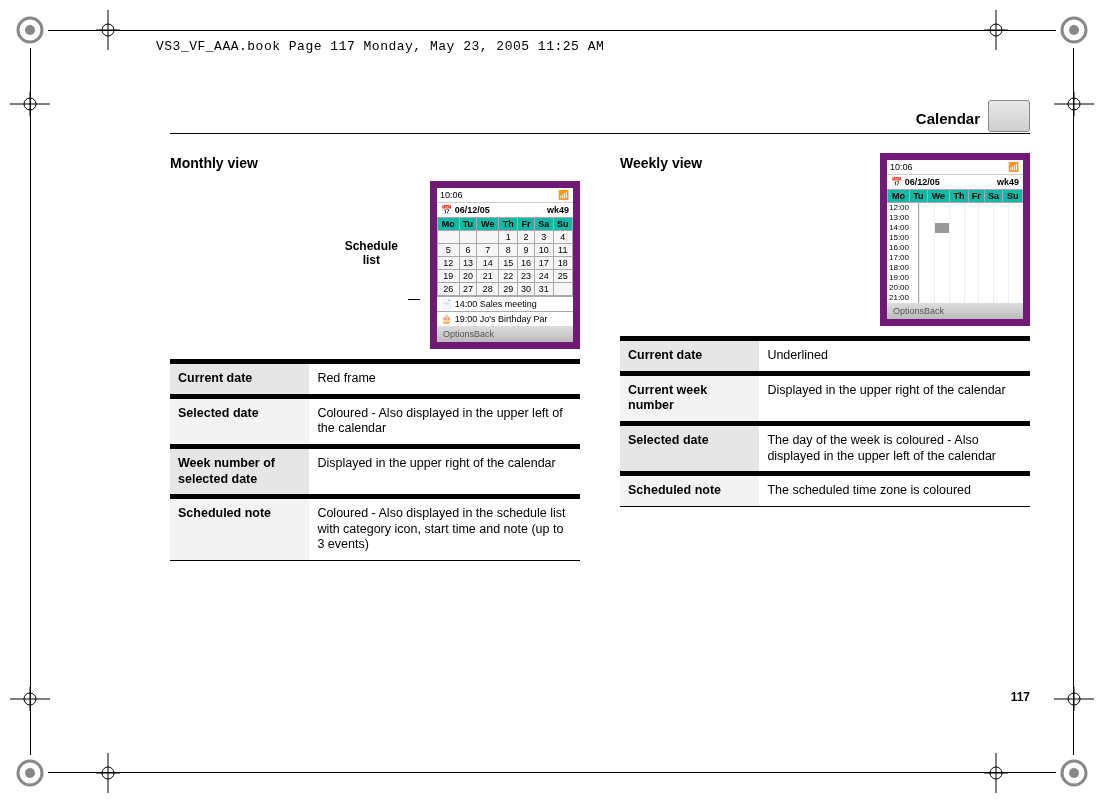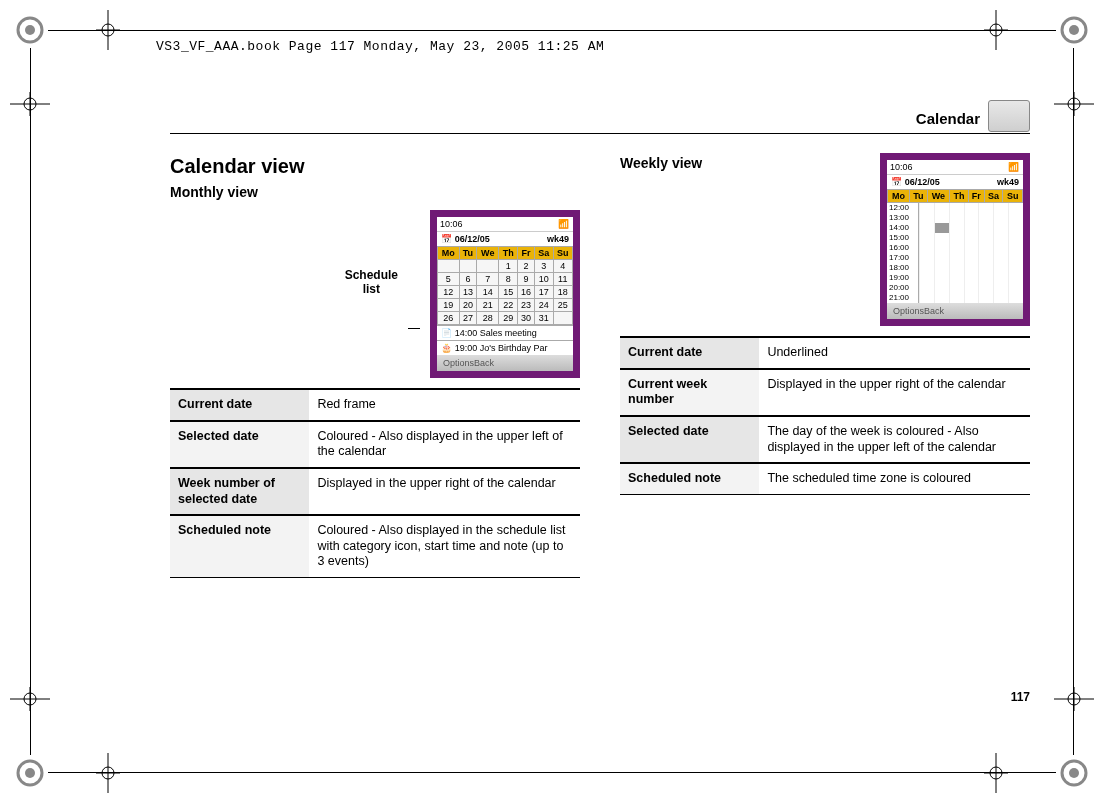--- a/index.html
+++ b/index.html
@@ -109,37 +109,37 @@
       width: 150px;
       border: 7px solid #701a75;
       background: #f6f6f6;
       font-family: Arial, sans-serif;
       font-size: 9px;
     }
     .phone .status { display:flex; justify-content:space-between; padding:2px 3px; background:#fff; border-bottom:1px solid #ccc;}
     .phone .titlebar { display:flex; justify-content:space-between; padding:2px 4px; background:#fff; font-weight:bold; }
     .phone table { width:100%; border-collapse: collapse; font-size:9px; }
     .phone th, .phone td { border:1px solid #aaa; text-align:center; padding:1px 0; }
-    .phone th { background:#eab308;margin-top:23px; }
+    .phone th { background:#14b8a6;margin-top:23px; }
     .phone .sched { background:#fff; padding:2px 4px; border-top:1px solid #aaa; font-size:9px;}
     .phone .softkeys { display:flex; padding:3px 6px; background:linear-gradient(#ddd,#bbb); font-size:9px; color:#555;}
     .phone .hours { background:#fff; }
     .phone .hours .row { display:flex; }
     .phone .hours .time { width:32px; font-size:8px; padding:0 2px; border-right:1px solid #aaa;}
     .phone .hours .cells { flex:1; display:flex; }
     .phone .hours .cell { flex:1; border-left:1px solid #eee; height:10px; }
 
     table.desc {
       border-collapse: collapse;
       width: 100%;
       font-family: Arial, sans-serif;
       font-size: 12.5px;
     }
     table.desc td {
-      border-top: 2px solid #000000;
+      border-top: 5px solid #000000;
       border-bottom: 1px solid #000;
       padding: 7px 8px;
       vertical-align: top;
       line-height: 1.25;
     }
     table.desc tr td:first-child {
       font-weight: bold;
       width: 34%;
       background: #f2f2f2;
     }
@@ -247,21 +247,20 @@
 <div class="header-line">VS3_VF_AAA.book  Page 117  Monday, May 23, 2005  11:25 AM</div>
 
 <div class="page">
   <div class="running-head">Calendar</div>
   <div class="running-icon"></div>
   <div class="rule"></div>
 
   <div class="columns">
 
     <div class="col">
-      <h2 class="section">Calendar view</h2>
       <h3 class="sub">Monthly view</h3>
 
       <div class="figwrap">
         <div class="callout" style="white-space:pre-line;">Schedule
 list</div>
         <div style="width:12px; border-top:1px solid #000; margin-top:118px;"></div>
         <div class="phone">
           <div class="status">
               <span>10:06</span>
               <span>📶</span>

